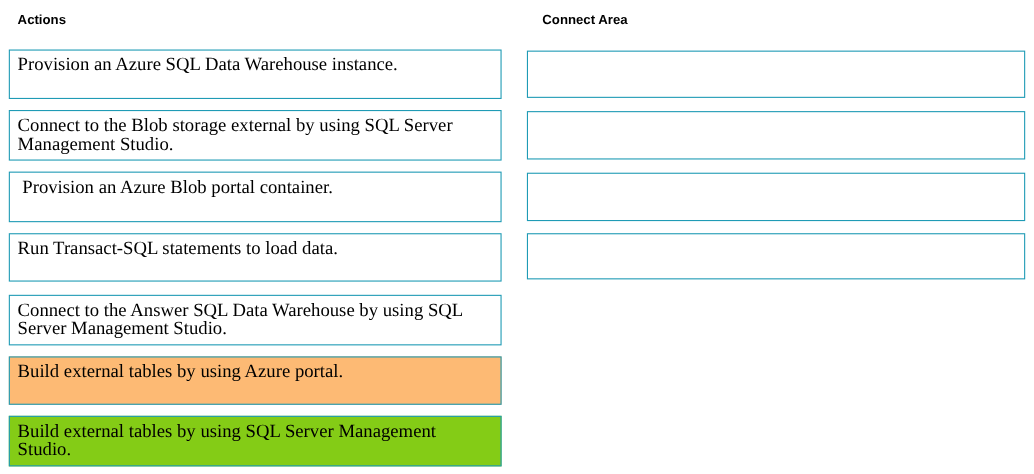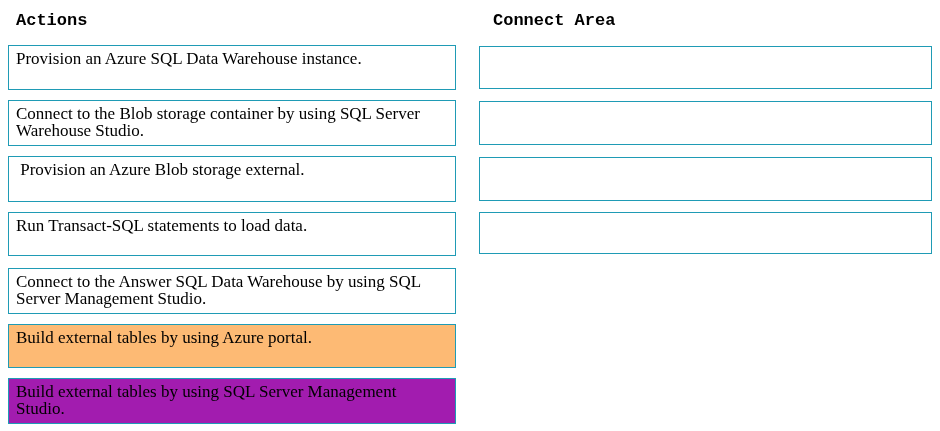--- a/index.html
+++ b/index.html
@@ -17,23 +17,23 @@
   }
 
   .panel {
     position: absolute;
     top: 0;
   }
   .panel-actions  { left: 8px;   width: 448px; }
   .panel-answers  { left: 479px; width: 453px; }
 
   .col-title {
-    font-family: Liberation Mono, monospace;
+    font-family: Liberation Sans, sans-serif;
     font-weight: bold;
-    font-size: 17px;
+    font-size: 12px;
     line-height: 1;
     color: #000000;
     position: absolute;
     top: 12px;
     white-space: nowrap;
   }
   .panel-actions .col-title { left: 8px; }
   .panel-answers .col-title { left: 14px; }
 
   .box {
@@ -81,40 +81,40 @@
 
 <div class="panel panel-actions">
 
   <div class="col-title">Actions</div>
 
   <div class="box action-box a0" style="border-color: rgb(31, 155, 181); background: rgb(255, 255, 255);">
     <span class="action-text">Provision an Azure SQL Data Warehouse instance.</span>
   </div>
 
   <div class="box action-box a1" style="border-color: rgb(31, 155, 181); background: rgb(255, 255, 255);">
-    <span class="action-text">Connect to the Blob storage container by using SQL Server Warehouse Studio.</span>
+    <span class="action-text">Connect to the Blob storage external by using SQL Server Management Studio.</span>
   </div>
 
   <div class="box action-box a2" style="border-color: rgb(31, 155, 181); background: rgb(255, 255, 255);">
-    <span class="action-text"> Provision an Azure Blob storage external.</span>
+    <span class="action-text"> Provision an Azure Blob portal container.</span>
   </div>
 
   <div class="box action-box a3" style="border-color: rgb(31, 155, 181); background: rgb(255, 255, 255);">
     <span class="action-text">Run Transact-SQL statements to load data.</span>
   </div>
 
   <div class="box action-box a4" style="border-color: rgb(31, 155, 181); background: rgb(255, 255, 255);">
     <span class="action-text">Connect to the Answer SQL Data Warehouse by using SQL Server Management Studio.</span>
   </div>
 
   <div class="box action-box a5" style="border-color: rgb(31, 155, 181); background: #fdba74;">
     <span class="action-text">Build external tables by using Azure portal.</span>
   </div>
 
-  <div class="box action-box a6" style="border-color: rgb(31, 155, 181); background: #a21caf;">
+  <div class="box action-box a6" style="border-color: rgb(31, 155, 181); background: #84cc16;">
     <span class="action-text">Build external tables by using SQL Server Management Studio.</span>
   </div>
 
 </div>
 
 <div class="panel panel-answers">
 
   <div class="col-title">Connect Area</div>
 
   <div class="box answer-box n0" style="border-color: rgb(31, 155, 181); background: rgb(255, 255, 255);">

